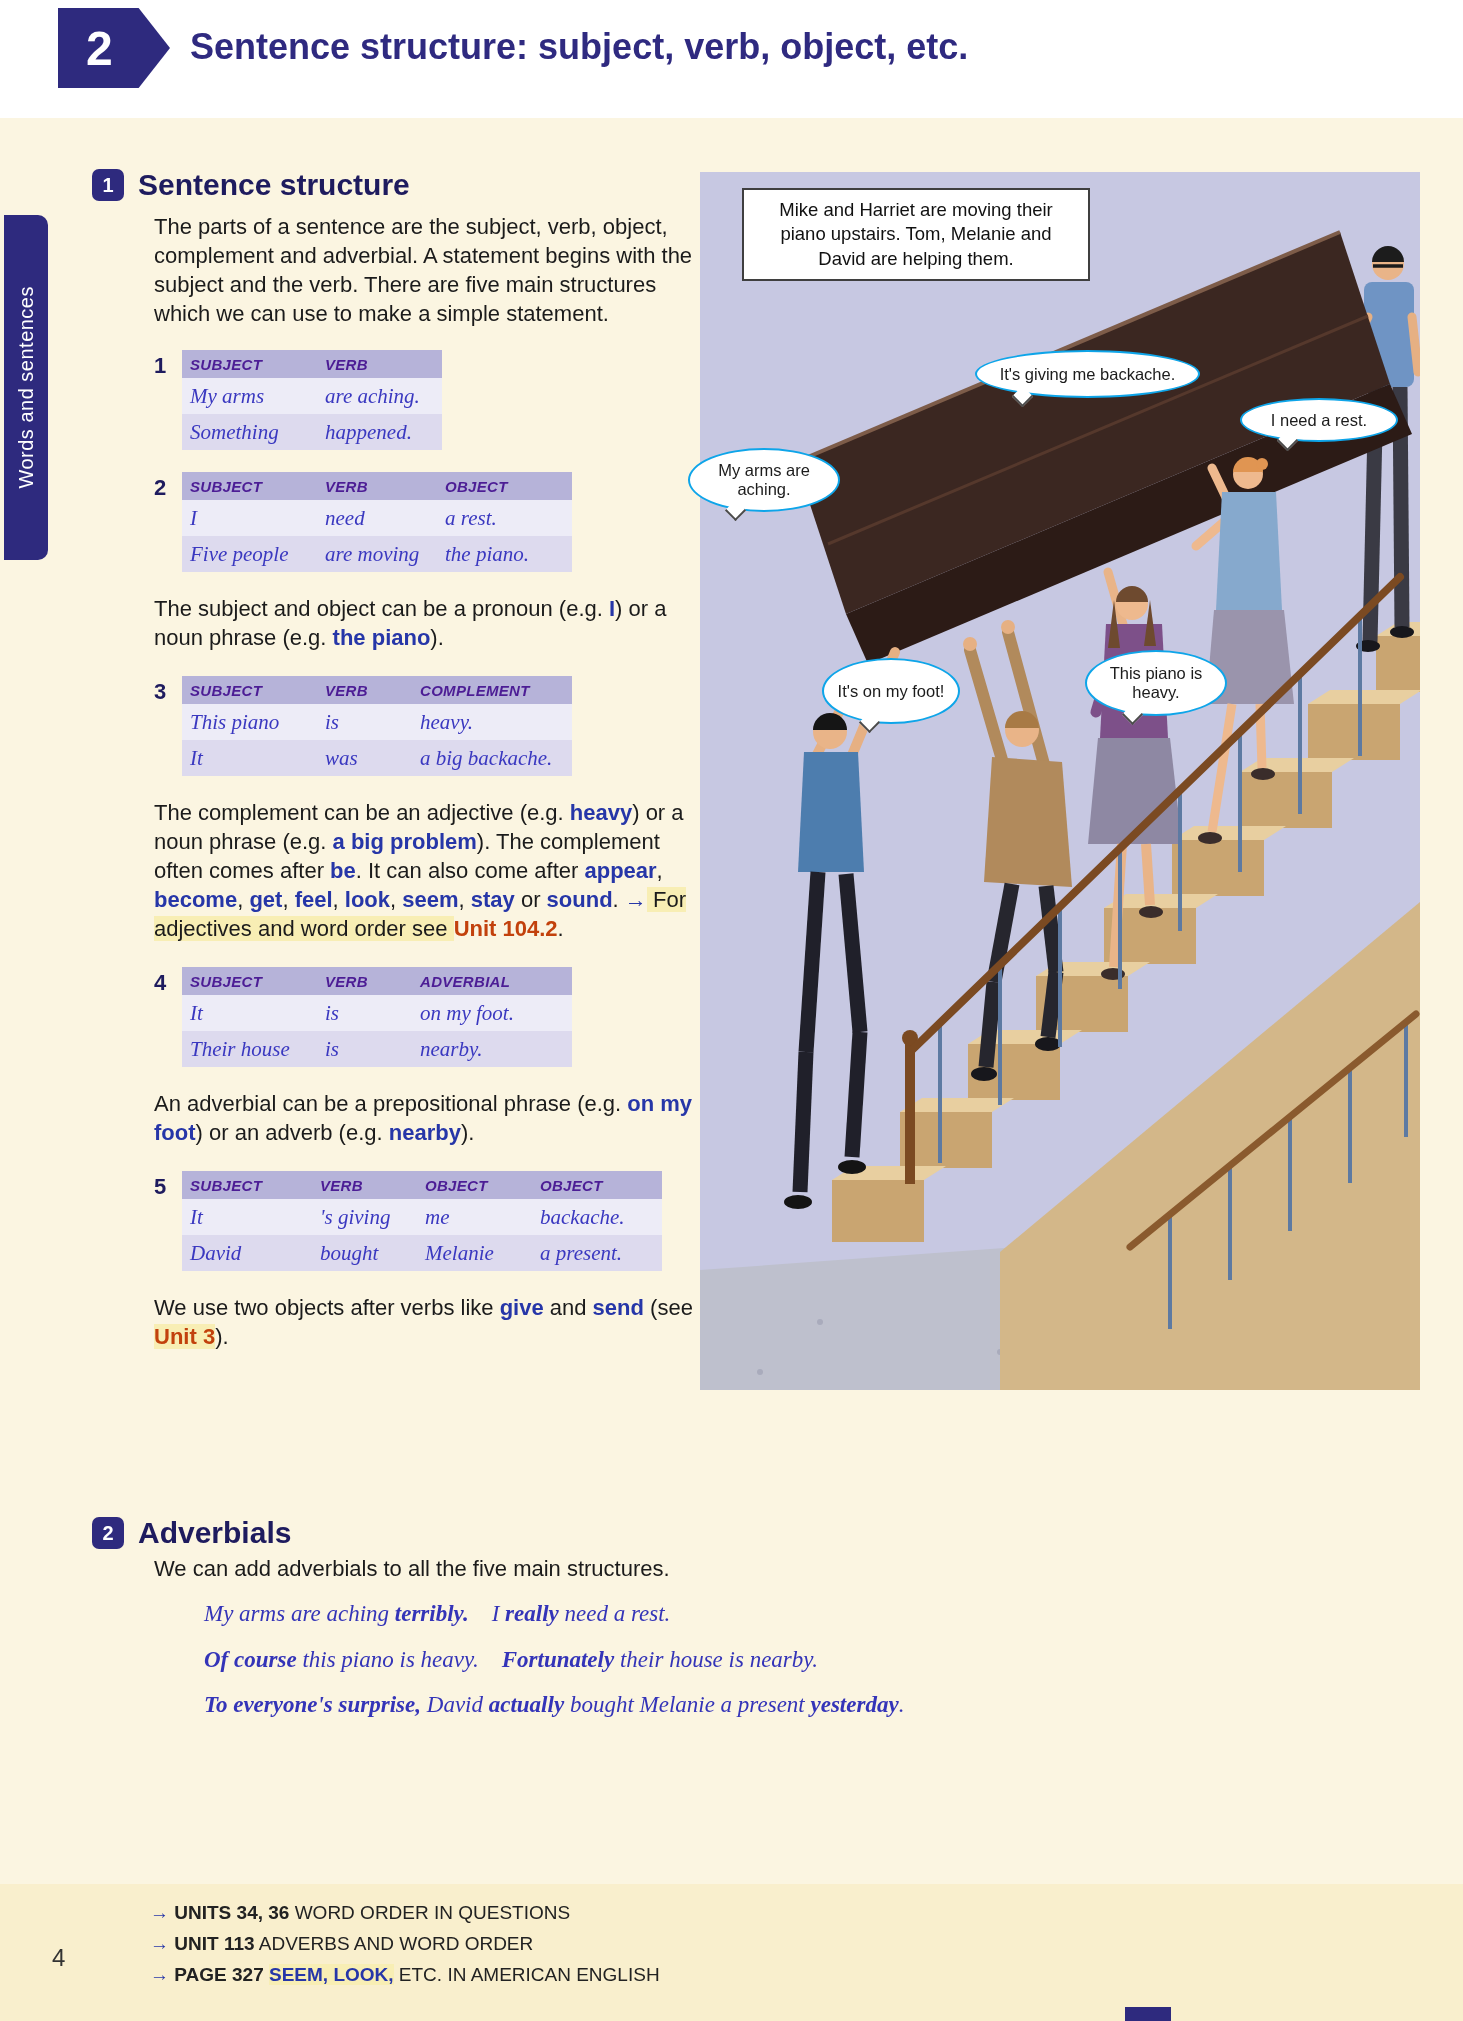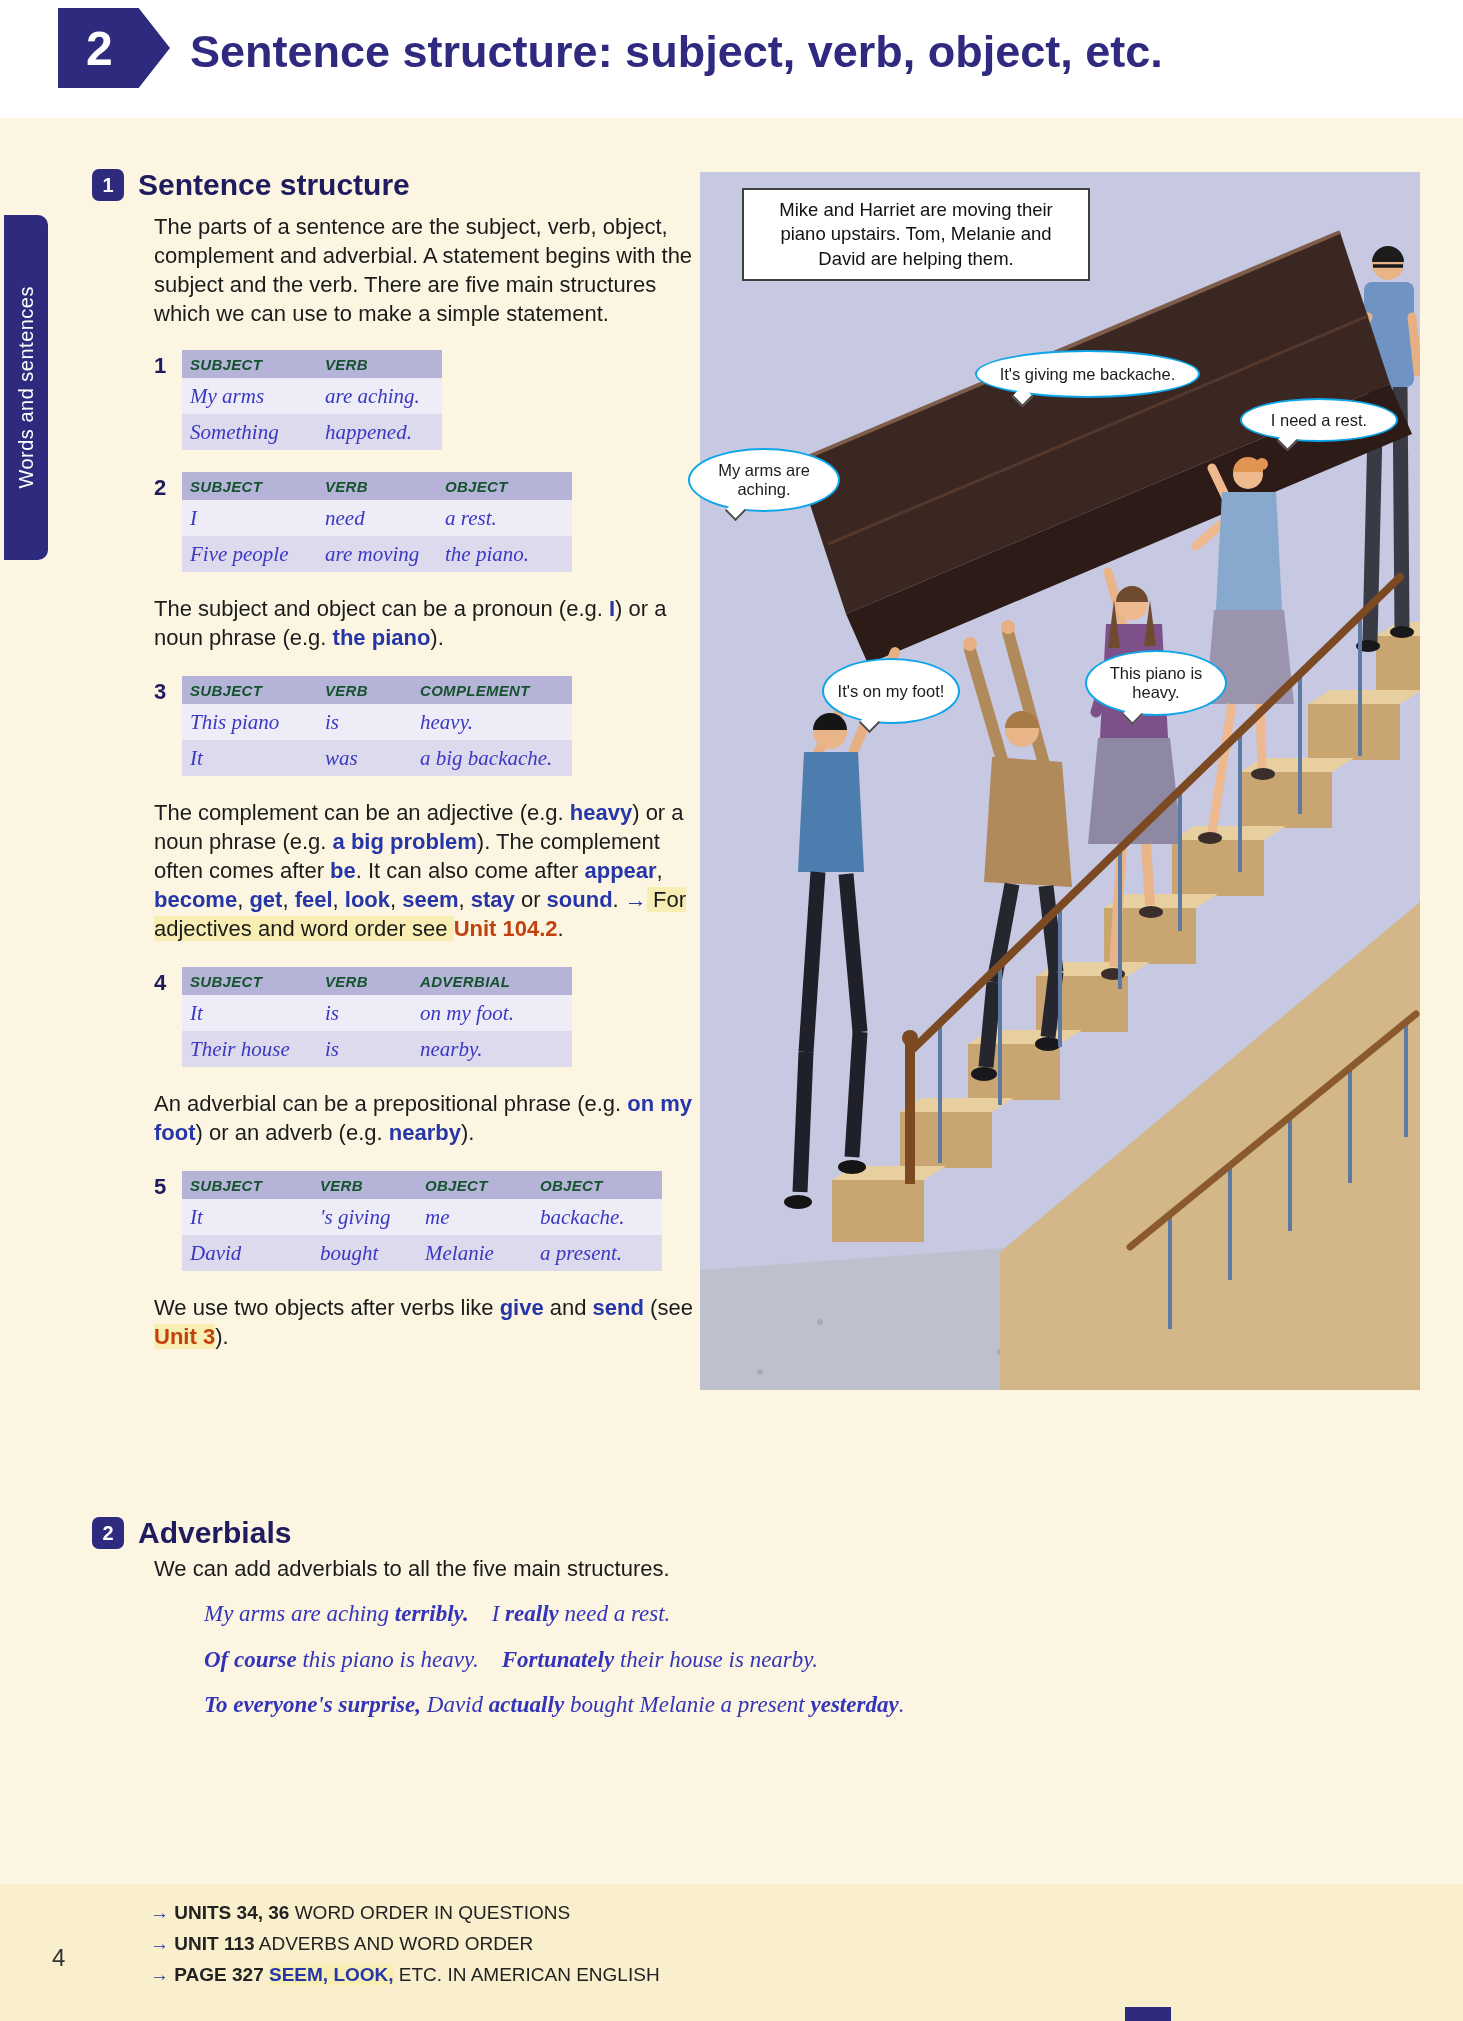--- a/index.html
+++ b/index.html
@@ -5,21 +5,21 @@
   html,body{margin:0;padding:0;background:#8a8a8a;}
   #page{position:relative;width:1463px;height:2021px;background:#fbf5e1;overflow:hidden;
         font-family:"Liberation Sans",sans-serif;color:#1b1b1b;}
 
   
   .header-band{position:absolute;left:0;top:0;width:1463px;height:118px;background:#ffffff;}
   .unit-badge{position:absolute;left:58px;top:8px;width:112px;height:80px;background:#2e2a7e;
               clip-path:polygon(0 0,72% 0,100% 50%,72% 100%,0 100%);
               display:flex;align-items:center;justify-content:flex-start;}
   .unit-badge span{color:#ffffff;font-size:48px;font-weight:700;padding-left:28px;}
-  .page-title{position:absolute;left:190px;top:26px;font-size:45px;font-weight:700;color:#2f2a80;}
+  .page-title{position:absolute;left:190px;top:26px;font-size:36px;font-weight:700;color:#2f2a80;}
 
   
   .side-tab{position:absolute;left:4px;top:215px;width:44px;height:345px;background:#2e2a7e;
             border-radius:0 10px 10px 0;display:flex;align-items:center;justify-content:center;}
   .side-tab span{writing-mode:vertical-rl;transform:rotate(180deg);color:#ffffff;font-size:20px;
                  letter-spacing:.5px;}
 
   
   .content-left{position:absolute;left:92px;top:168px;width:600px;}
   .sec-head{display:flex;align-items:center;gap:14px;margin-bottom:6px;}
@@ -31,21 +31,21 @@
   .bl{color:#2636a8;font-weight:700;}
   .b{font-weight:700;}
   .ub{font-weight:700;color:#c2410c;}
   .ar{color:#2636a8;font-weight:700;}
   .hl{background:#f8eeb4;}
 
   
   .tbl-block{display:flex;margin:0 0 22px 62px;}
   .tbl-num{width:28px;padding-top:3px;font-size:22px;font-weight:700;color:#1e1b5e;}
   table.gram{border-collapse:collapse;table-layout:fixed;}
-  table.gram th{background:#b6b3d9;color:#14532d;font-size:15px;font-style:italic;font-weight:700;
+  table.gram th{background:#b6b3d9;color:#4c1d95;font-size:15px;font-style:italic;font-weight:700;
                 text-align:left;padding:5px 8px;letter-spacing:.3px;height:18px;}
   table.gram td{font-family:"Liberation Serif",serif;font-style:italic;font-size:21px;color:#3a38c0;
                 padding:5px 8px;height:26px;}
   table.gram tbody tr:nth-child(1){background:#edecf7;}
   table.gram tbody tr:nth-child(2){background:#dddaee;}
 
   
   .section2{position:absolute;left:92px;top:1516px;width:1300px;}
   .section2 .intro2{margin:0 0 14px 62px;font-size:22px;}
   .ex{margin:0 0 10px 112px;font-family:"Liberation Serif",serif;font-style:italic;font-size:23px;

